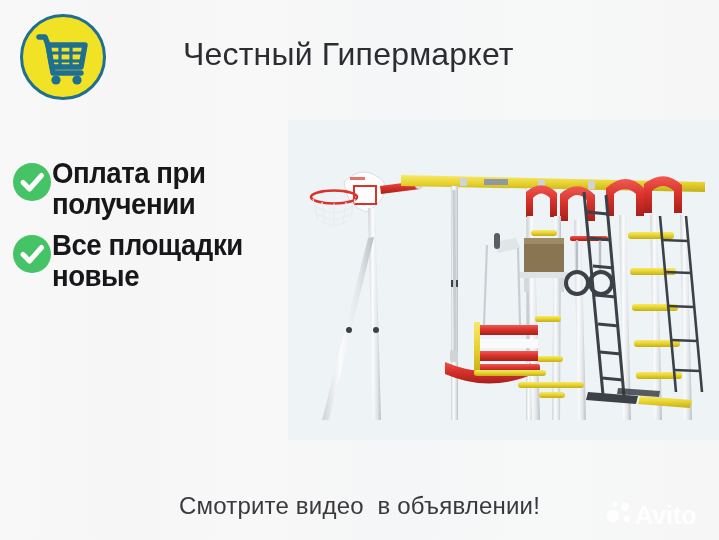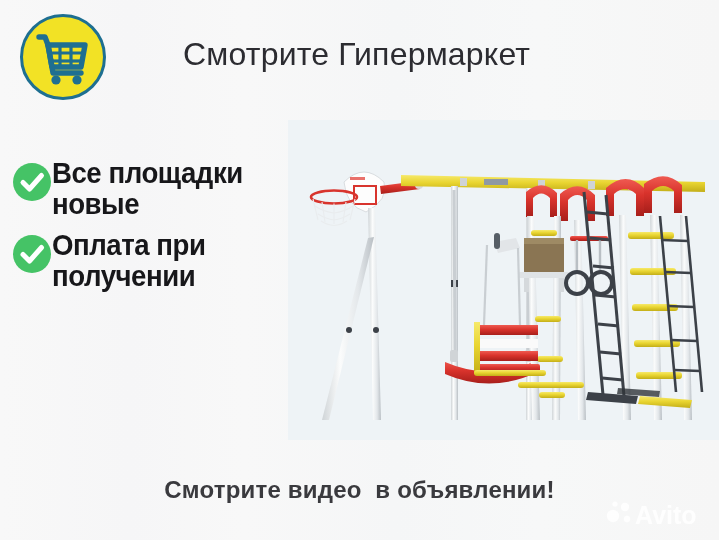--- a/index.html
+++ b/index.html
@@ -89,25 +89,25 @@
     left: 288px; top: 120px;
     width: 431px; height: 320px;
     background: linear-gradient(160deg, #eef3f6 0%, #f0f4f6 45%, #f4f6f7 100%);
     overflow: hidden;
   }
   .product-photo svg { display: block; }
 
   
   .footer-note {
     position: absolute;
-    left: 0; top: 476px;
+    left: 0; top: 492px;
     width: 719px;
     text-align: center;
     font-size: 24px;
-    font-weight: 700;
+    font-weight: 400;
     color: #3a3a3e;
     letter-spacing: 0.2px;
     white-space: pre;
   }
 
   
   .avito-watermark {
     position: absolute;
     right: 10px; bottom: 10px;
     width: 104px; height: 32px;
@@ -135,45 +135,45 @@
             <path d="M28 44 h31"></path>
             <path d="M37 29 v21"></path>
             <path d="M48 29 v21"></path>
           </g>
           <circle cx="33" cy="63" r="4.6" fill="#1e6f91"></circle>
           <circle cx="54" cy="63" r="4.6" fill="#1e6f91"></circle>
         </svg>
       </span>
     </div>
 
-    <div class="store-title">Смотрите Гипермаркет</div>
+    <div class="store-title">Честный Гипермаркет</div>
   </div>
 
   <div class="benefits">
+
+    <div class="benefit">
+      <span class="check-icon">
+        <svg width="40" height="40" viewBox="0 0 40 40">
+          <circle cx="20" cy="20" r="19" fill="#45c366"></circle>
+          <path d="M11 20.5 L17.5 27 L29.5 13.5" fill="none" stroke="#ffffff" stroke-width="5" stroke-linecap="round" stroke-linejoin="round"></path>
+        </svg>
+      </span>
+      <span class="benefit-text">Оплата при
+получении</span>
+    </div>
 
     <div class="benefit">
       <span class="check-icon">
         <svg width="40" height="40" viewBox="0 0 40 40">
           <circle cx="20" cy="20" r="19" fill="#45c366"></circle>
           <path d="M11 20.5 L17.5 27 L29.5 13.5" fill="none" stroke="#ffffff" stroke-width="5" stroke-linecap="round" stroke-linejoin="round"></path>
         </svg>
       </span>
       <span class="benefit-text">Все площадки
 новые</span>
-    </div>
-
-    <div class="benefit">
-      <span class="check-icon">
-        <svg width="40" height="40" viewBox="0 0 40 40">
-          <circle cx="20" cy="20" r="19" fill="#45c366"></circle>
-          <path d="M11 20.5 L17.5 27 L29.5 13.5" fill="none" stroke="#ffffff" stroke-width="5" stroke-linecap="round" stroke-linejoin="round"></path>
-        </svg>
-      </span>
-      <span class="benefit-text">Оплата при
-получении</span>
     </div>
 
   </div>
 
   <div class="product-photo">
     <svg width="431" height="320" viewBox="0 0 431 320">
       <defs>
         <linearGradient id="postG" x1="0" y1="0" x2="1" y2="0">
           <stop offset="0%" stop-color="#cfd4d7"></stop>
           <stop offset="35%" stop-color="#fbfcfc"></stop>

